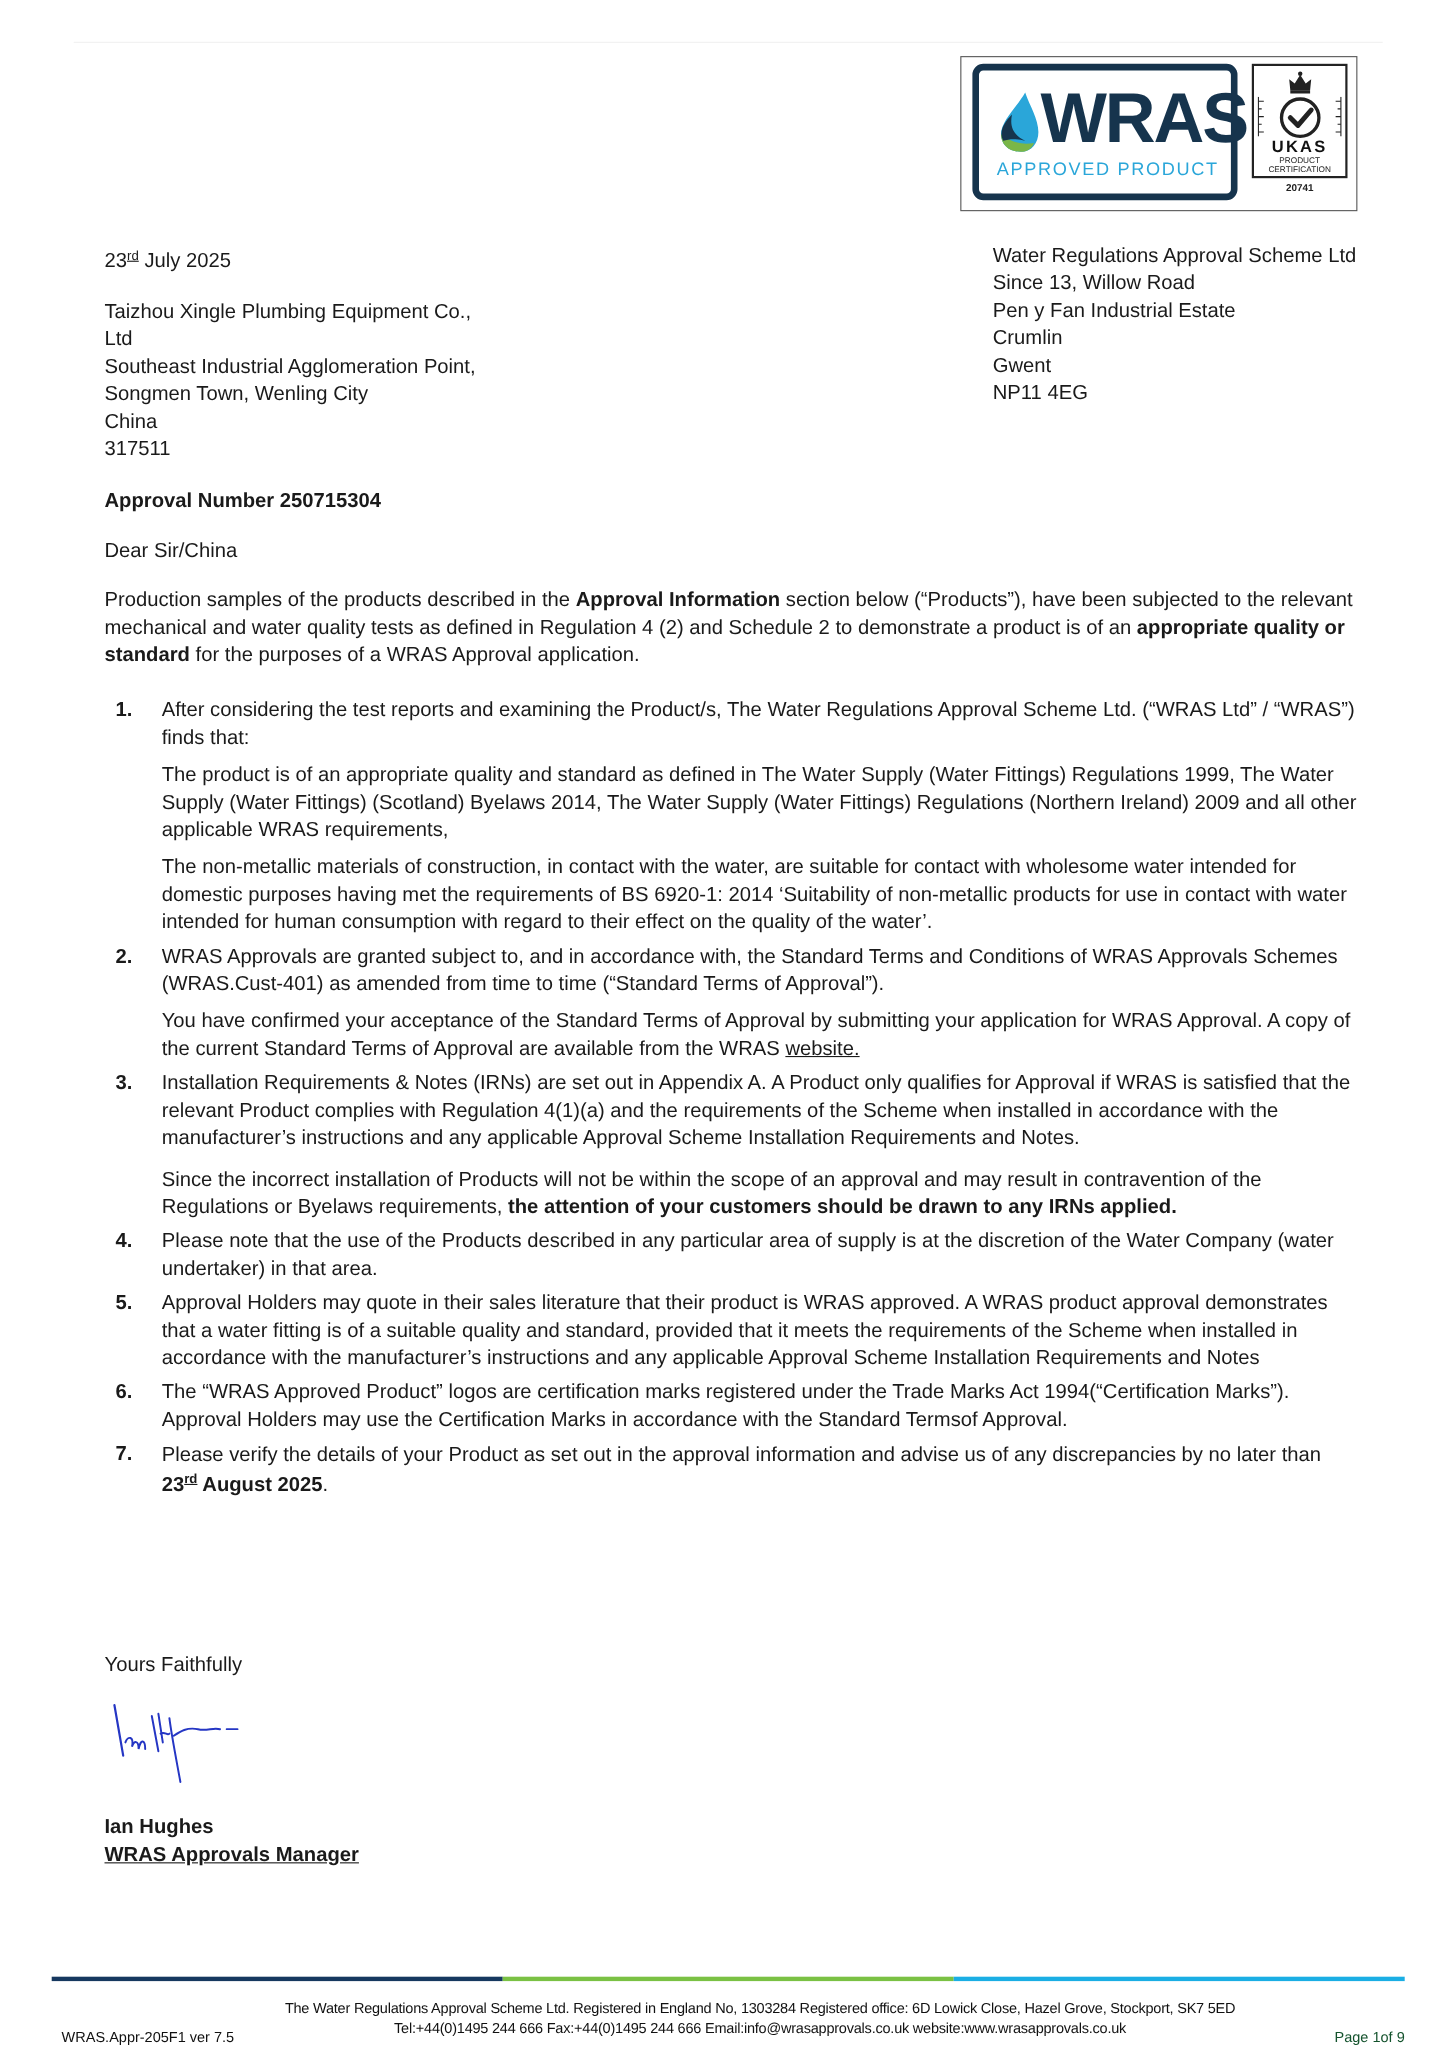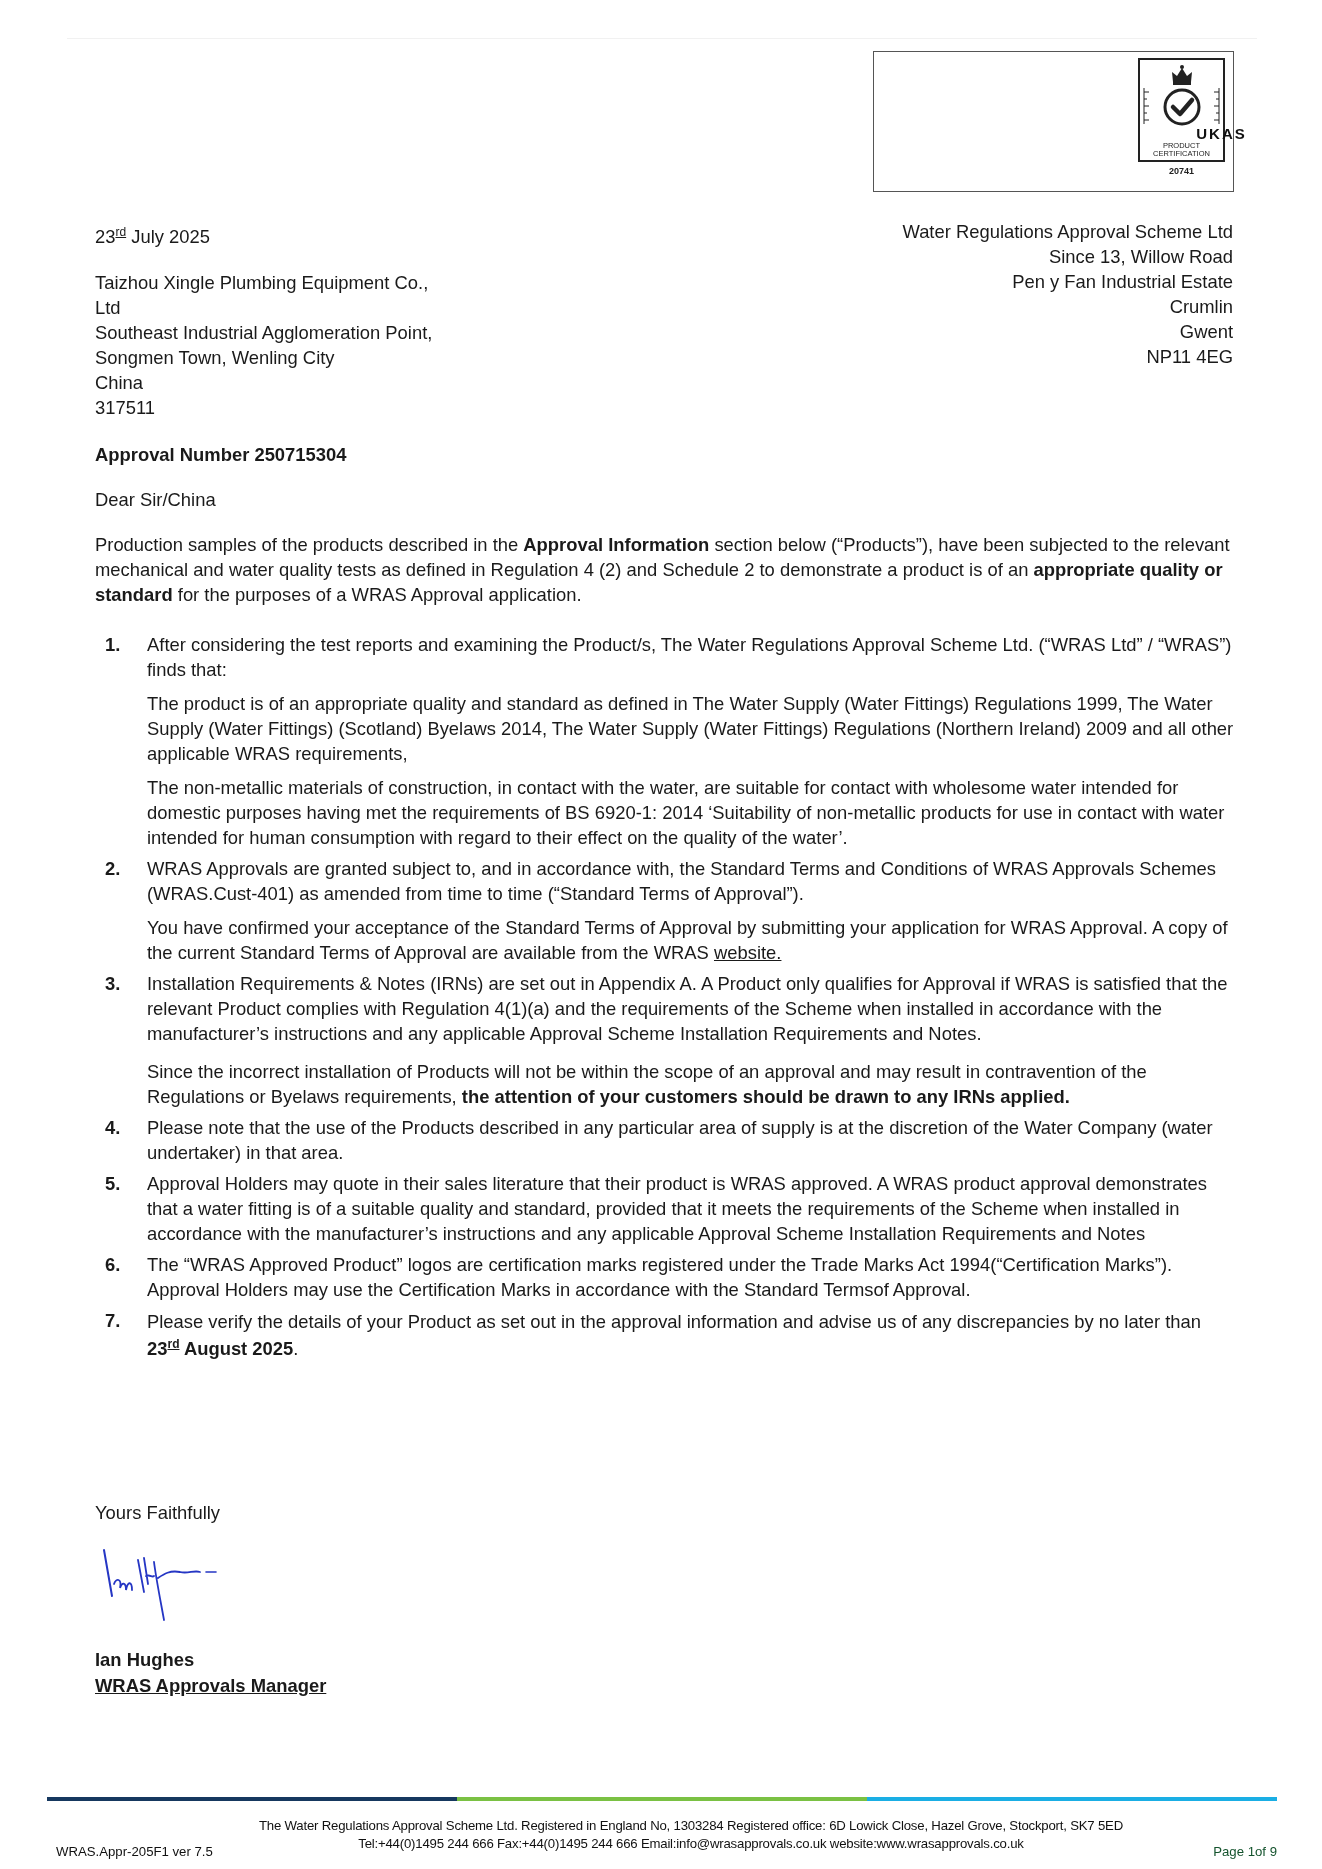--- a/index.html
+++ b/index.html
@@ -30,32 +30,32 @@
     }
     .ukas-box {
       position: absolute; left: 264px; top: 6px; width: 87px; height: 104px;
       border: 2px solid #222; box-sizing: border-box;
     }
     .ukas-crown { position: absolute; left: 30px; top: 4px; width: 24px; height: 22px; }
     .ukas-check { position: absolute; left: 22px; top: 27px; width: 40px; height: 40px; }
     .ukas-ticks-l, .ukas-ticks-r { position: absolute; top: 28px; width: 6px; height: 36px; }
     .ukas-ticks-l { left: 3px; } .ukas-ticks-r { right: 3px; }
     .ukas-word { position: absolute; left: 0; top: 66px; width: 100%; text-align: center;
-      font-size: 15px; font-weight: bold; line-height: 15px; letter-spacing: 2px; color: #111; padding-left: 40px; }
+      font-size: 15px; font-weight: bold; line-height: 15px; letter-spacing: 2px; color: #111; }
     .ukas-small { position: absolute; left: 0; top: 82px; width: 100%; text-align: center;
       font-size: 7.5px; line-height: 8px; color: #222; }
     .ukas-num { position: absolute; left: 264px; top: 114px; width: 87px; text-align: center;
       font-size: 9px; font-weight: bold; line-height: 10px; color: #222; }
 
     
     .date { position: absolute; left: 95px; top: 224px; }
     sup { font-size: 12px; line-height: 0; vertical-align: 7px; text-decoration: underline; }
     .recipient { position: absolute; left: 95px; top: 270px; width: 400px; }
     .recipient div, .sender div { height: 25px; }
-    .sender { position: absolute; right: 89px; top: 219px; text-align: right; }
+    .sender { position: absolute; right: 89px; top: 219px; }
 
     .approval-number { position: absolute; left: 95px; top: 442px; font-weight: bold; }
     .salutation { position: absolute; left: 95px; top: 487px; }
     .intro { position: absolute; left: 95px; top: 532px; width: 1150px; }
 
     .clauses { position: absolute; left: 95px; top: 632px; width: 1140px; }
     .clause { position: relative; padding-left: 52px; margin-bottom: 6px; }
     .clause-num { position: absolute; left: 10px; top: 0; font-weight: bold; }
     .clause p { margin: 0 0 9px 0; }
     .clause p:last-child { margin-bottom: 0; }
@@ -78,20 +78,29 @@
     .footer-line2 { top: 1836px; left: 30px; }
     .footer-ref { position: absolute; left: 56px; top: 1844px; font-size: 13.2px; line-height: 16px; color: #111; }
     .footer-page { position: absolute; right: 45px; top: 1844px; font-size: 13.2px; line-height: 16px; color: #14532d; }
   </style>
 </head>
 <body>
 
 <div class="top-rule"></div>
 
 <div class="logo-frame">
+  <div class="wras-box">
+    <svg class="wras-drop" viewBox="0 0 42 58">
+      <path d="M28 2 C 20 16, 6 28, 6 40 C 6 50, 14 56, 24 56 C 34 56, 40 48, 40 38 C 40 26, 32 14, 28 2 Z" fill="#2aa6d9"></path>
+      <path d="M6 40 C 6 50, 14 56, 24 56 C 30 56, 34 53, 36 48 C 26 50, 16 48, 6 40 Z" fill="#7ab648"></path>
+      <path d="M16 22 C 8 30, 4 38, 8 46 C 14 44, 20 44, 28 46 C 16 40, 14 32, 16 22 Z" fill="#16344d"></path>
+    </svg>
+    <div class="wras-word">WRAS</div>
+    <div class="wras-sub">APPROVED PRODUCT</div>
+  </div>
   <div class="ukas-box">
     <svg class="ukas-crown" viewBox="0 0 24 22">
       <path d="M3 18 L2 8 L7 12 L12 4 L17 12 L22 8 L21 18 Z" fill="#222"></path>
       <rect x="3" y="18" width="18" height="3" fill="#222"></rect>
       <circle cx="12" cy="3" r="2" fill="#222"></circle>
     </svg>
     <svg class="ukas-ticks-l" viewBox="0 0 6 36">
       <line x1="1" y1="0" x2="1" y2="36" stroke="#222" stroke-width="1"></line>
       <line x1="1" y1="4" x2="6" y2="4" stroke="#222"></line>
         <line x1="1" y1="11" x2="4" y2="11" stroke="#222"></line>

